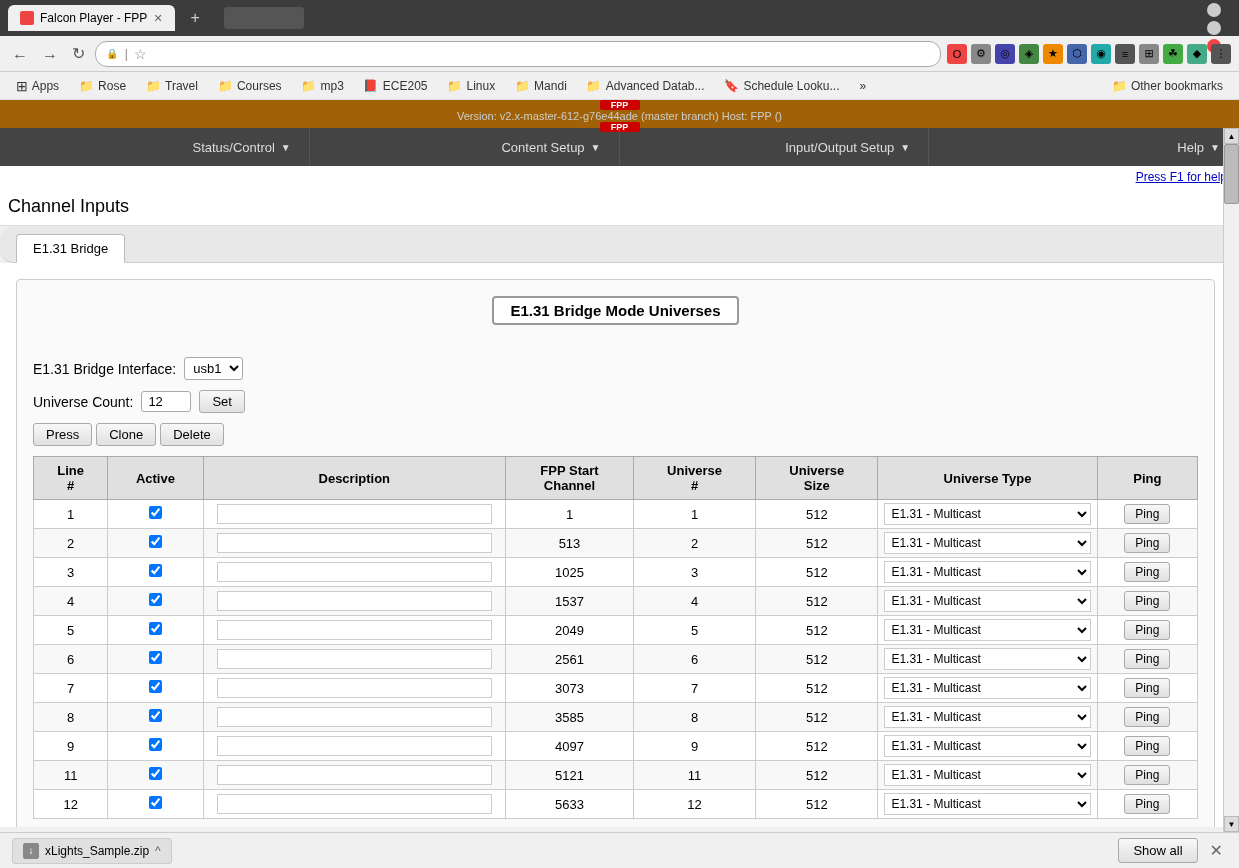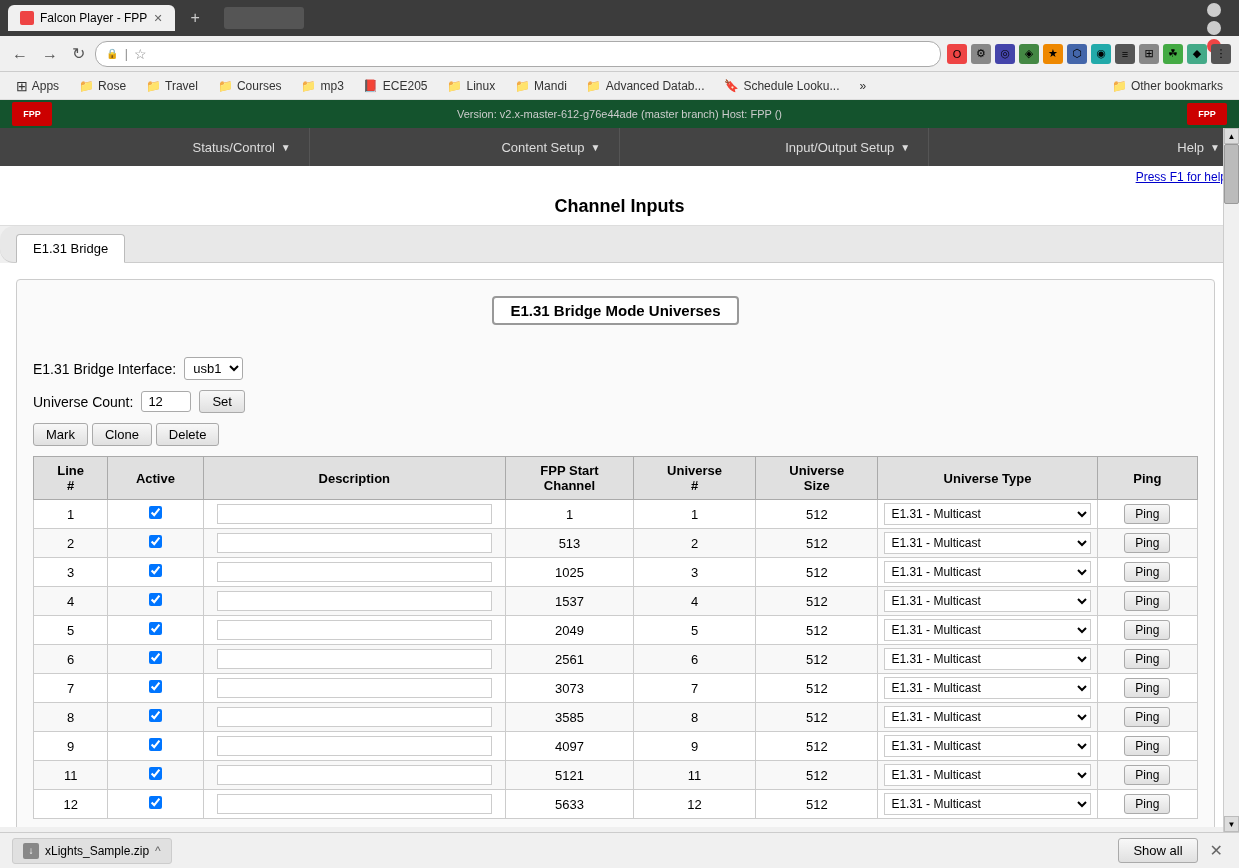--- a/index.html
+++ b/index.html
@@ -126,27 +126,28 @@
       border-radius: 3px;
       cursor: pointer;
       white-space: nowrap;
       color: #333;
     }
     .bm-apps-icon { font-size: 14px; }
     .bm-folder-icon { color: #f5a623; font-size: 12px; }
 
     
     .app-header {
-      background: #14532d;
+      background: #a16207;
       height: 28px;
       display: flex;
       align-items: center;
       padding: 0 12px;
       font-size: 11px;
       color: #ccc;
+      flex-direction: column;
     }
     .app-header-center {
       flex: 1;
       text-align: center;
       font-size: 11px;
     }
     .app-logo {
       width: 40px; height: 24px;
       background: #c00;
       color: white;
@@ -183,24 +184,23 @@
       padding: 4px 12px;
       background: white;
       color: #00c;
       font-size: 12px;
       cursor: pointer;
     }
 
     
     .page-title-bar {
       background: white;
-      text-align: center;
       padding: 8px;
       font-size: 18px;
-      font-weight: bold;
+      font-weight: normal;
       border-bottom: 1px solid #ddd;
     }
 
     
     .tab-bar {
       background: #e8e8e8;
       padding: 8px 16px 0;
       display: flex;
       gap: 2px;
       border-bottom: 1px solid #ccc;
@@ -577,21 +577,21 @@
       </select>
     </div>
 
     <div class="form-row">
       <span class="form-label">Universe Count:</span>
       <input type="text" class="form-input" value="12" style="">
       <button class="btn btn-set">Set</button>
     </div>
 
     <div class="action-row">
-      <button class="btn btn-save">Mark</button>
+      <button class="btn btn-save">Press</button>
       <button class="btn btn-clone">Clone</button>
       <button class="btn btn-delete">Delete</button>
     </div>
 
     <table class="universe-table">
       <thead>
         <tr>
           <th>Line<br>#</th>
           <th>Active</th>
           <th>Description</th>

